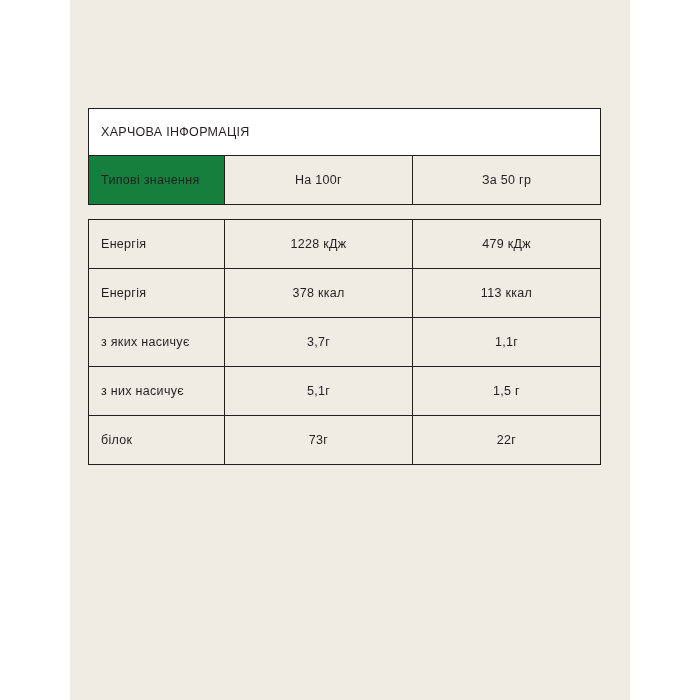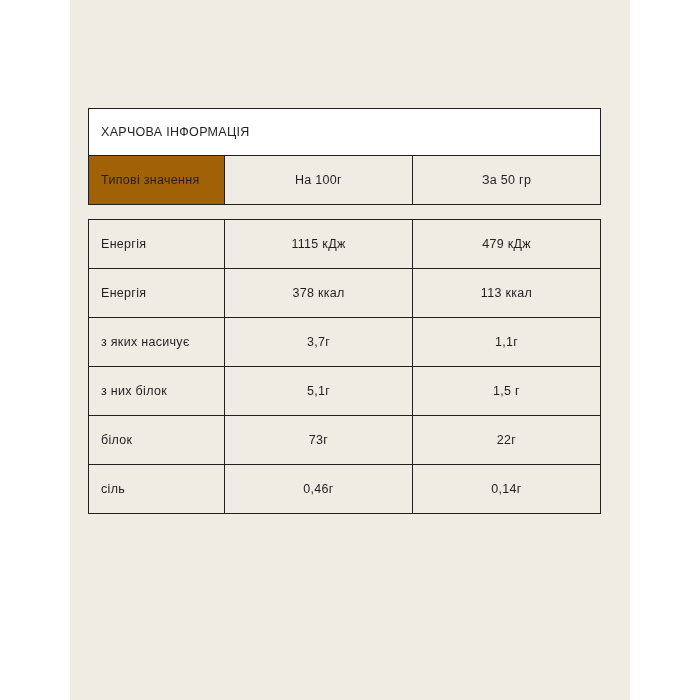--- a/index.html
+++ b/index.html
@@ -62,21 +62,21 @@
     text-align: center;
   }
   tr.title-row td {
     background: #ffffff;
     height: 44px;
     padding-left: 12px;
     text-align: left;
     font-size: 12.5px;
   }
   tr.head-row td.label {
-    background: #a16207;
+    background: #15803d;
   }
   tr.head-row td.value {
     background: #efece4;
     text-align: center;
   }
   .gap-spacer {
     height: 14px;
   }
   table.nutrition.data td.label {
     background: #efece4;
@@ -112,45 +112,40 @@
 
     <table class="nutrition data">
       <colgroup>
         <col class="col-label">
           <col class="col-a">
           <col class="col-b">
       </colgroup>
       <tbody>
         <tr>
           <td class="label">Енергія</td>
-          <td class="value">1115 кДж</td>
+          <td class="value">1228 кДж</td>
           <td class="value">479 кДж</td>
         </tr>
         <tr>
           <td class="label">Енергія</td>
           <td class="value">378 ккал</td>
           <td class="value">113 ккал</td>
         </tr>
         <tr>
           <td class="label">з яких насичує</td>
           <td class="value">3,7г</td>
           <td class="value">1,1г</td>
         </tr>
         <tr>
-          <td class="label">з них білок</td>
+          <td class="label">з них насичує</td>
           <td class="value">5,1г</td>
           <td class="value">1,5 г</td>
         </tr>
         <tr>
           <td class="label">білок</td>
           <td class="value">73г</td>
           <td class="value">22г</td>
         </tr>
-        <tr>
-          <td class="label">сіль</td>
-          <td class="value">0,46г</td>
-          <td class="value">0,14г</td>
-        </tr>
       </tbody>
     </table>
 
   </div>
 </div>
 
 </body></html>

